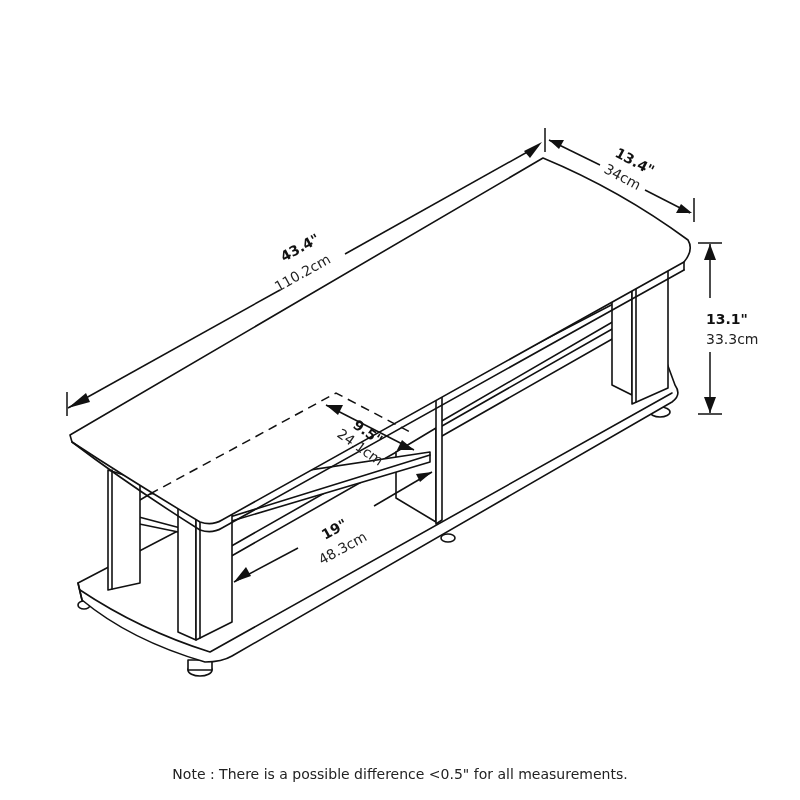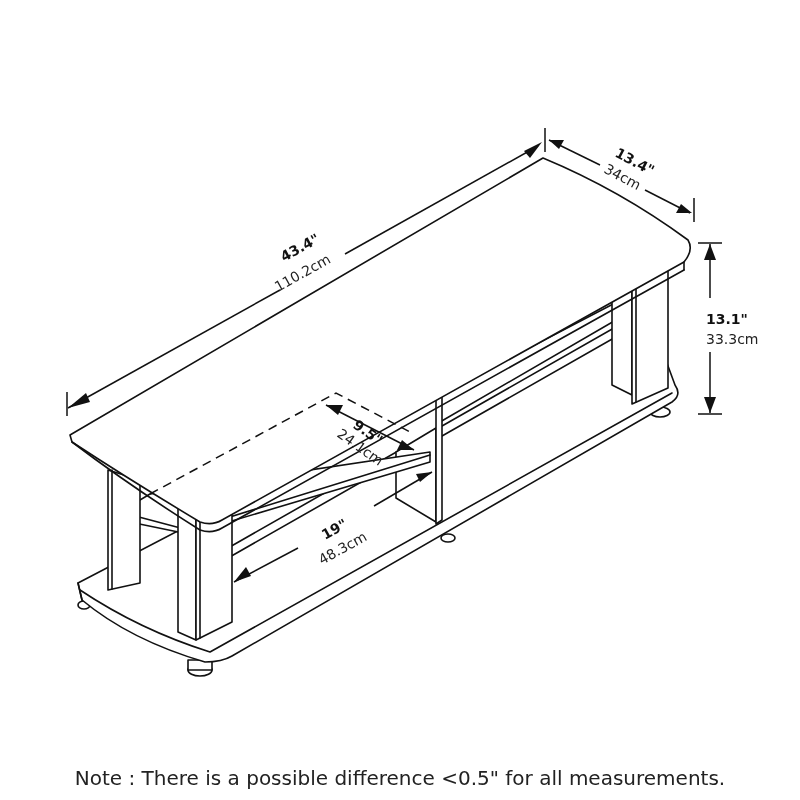--- a/index.html
+++ b/index.html
@@ -7,21 +7,21 @@
     #diagram { position: absolute; left: 0; top: 0; width: 800px; height: 800px; }
     .ln { fill: none; stroke: #111; stroke-width: 1.6; stroke-linejoin: round; stroke-linecap: round; }
     .face { fill: #ffffff; stroke: #111; stroke-width: 1.6; stroke-linejoin: round; }
     .dash { fill: none; stroke: #111; stroke-width: 1.5; stroke-dasharray: 9 6; }
     .dim { fill: none; stroke: #111; stroke-width: 1.5; }
     .arrow { fill: #111; stroke: none; }
     .lbl-in { font-family: "DejaVu Sans", sans-serif; font-weight: bold; font-size: 14px; fill: #111; }
     .lbl-cm { font-family: "DejaVu Sans", sans-serif; font-size: 14px; fill: #222; }
     .note {
       position: absolute; left: 0; width: 800px; top: 766px;
-      text-align: center; font-family: "DejaVu Sans", sans-serif; font-size: 20px; color: #222;
+      text-align: center; font-family: "DejaVu Sans", sans-serif; font-size: 14px; color: #222;
     }
   </style>
 </head>
 <body>
 
 <svg id="diagram" viewBox="0 0 800 800" xmlns="http://www.w3.org/2000/svg">
 
   <g>
 
     <ellipse class="face" cx="200" cy="670" rx="12" ry="6"></ellipse>

